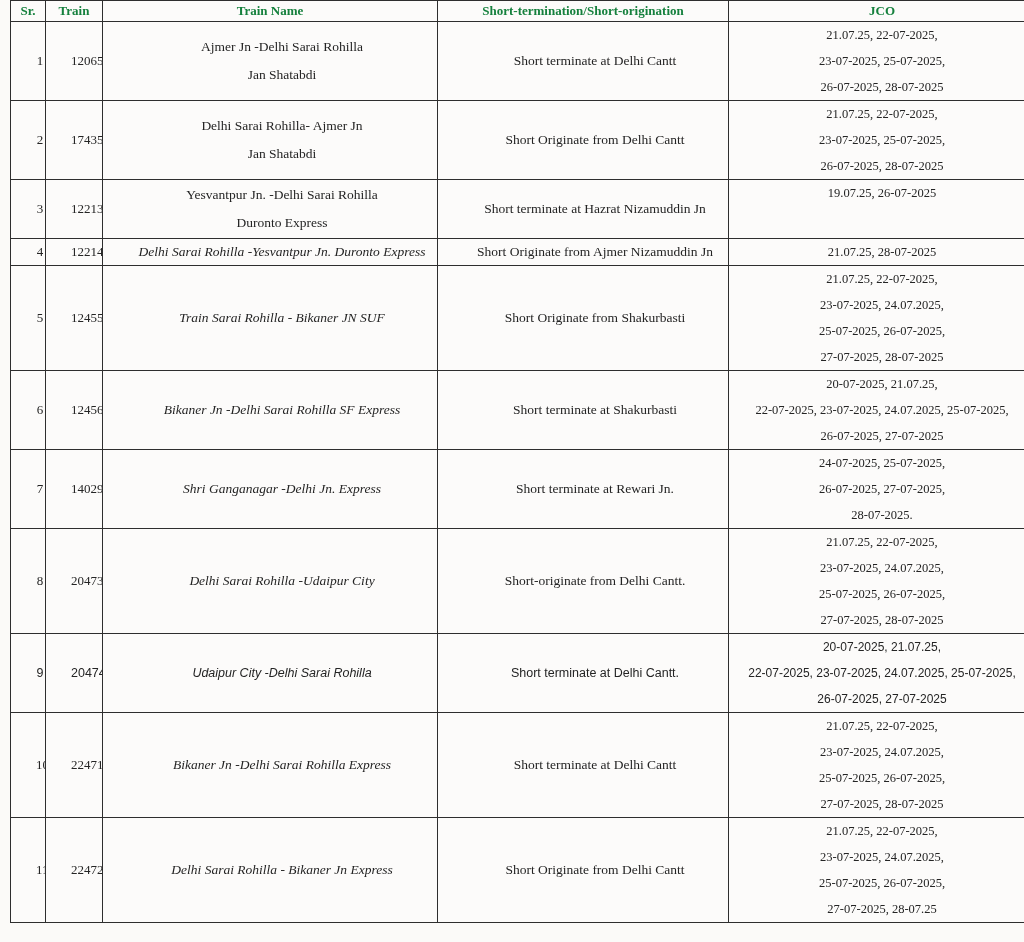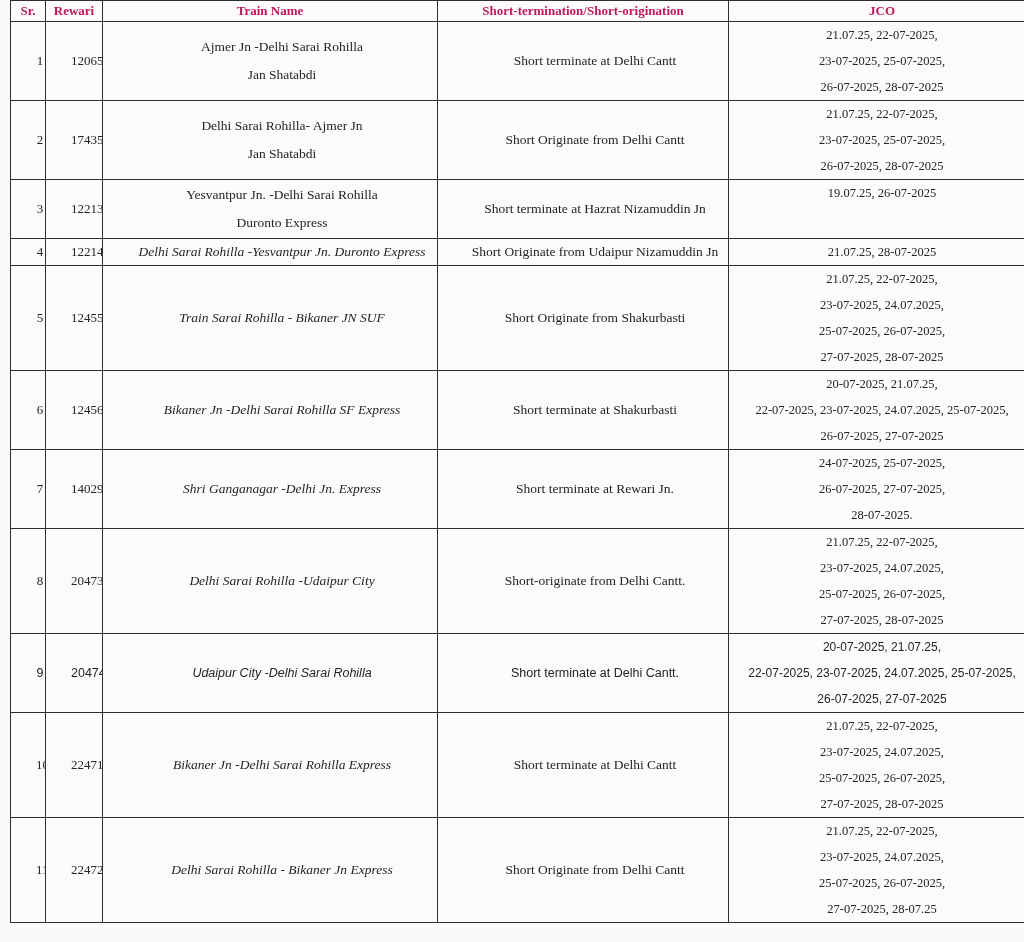--- a/index.html
+++ b/index.html
@@ -30,21 +30,21 @@
   }
   th,td{
     border:1px solid #2e2e2e;
     text-align:center;
     overflow:hidden;
   }
   thead th{
     font-size:13px;
     font-weight:bold;
     padding:2px 2px;
-    color:#be185d;
+    color:#15803d;
     background:#fcfbfa;
     margin-left:24px;
   }
   .col-sr{width:30px;}
   .col-train{width:52px;}
   .col-name{width:330px;}
   .col-action{width:286px;text-align:center;}
   .col-jco{width:302px;}
   td{
     font-size:13.5px;
@@ -66,21 +66,21 @@
   tr.sans td.col-jco{font-size:12px;}
 </style>
 </head>
 <body>
 
 <div class="page">
   <table class="trains">
     <thead>
       <tr>
         <th class="col-sr">Sr.</th>
-        <th class="col-train">Rewari</th>
+        <th class="col-train">Train</th>
         <th class="col-name">Train Name</th>
         <th class="col-action">Short-termination/Short-origination</th>
         <th class="col-jco">JCO</th>
       </tr>
     </thead>
     <tbody id="tbody">
         <tr>
           <td class="col-sr">1</td>
           <td class="col-train">12065</td>
           <td class="col-name">
@@ -119,21 +119,21 @@
           <td class="col-jco">
             <div class="line">19.07.25, 26-07-2025</div>
           </td>
         </tr>
         <tr>
           <td class="col-sr">4</td>
           <td class="col-train">12214</td>
           <td class="col-name single">
             <div class="line">Delhi Sarai Rohilla -Yesvantpur Jn. Duronto Express</div>
           </td>
-          <td class="col-action">Short Originate from Udaipur Nizamuddin Jn</td>
+          <td class="col-action">Short Originate from Ajmer Nizamuddin Jn</td>
           <td class="col-jco">
             <div class="line">21.07.25, 28-07-2025</div>
           </td>
         </tr>
         <tr>
           <td class="col-sr">5</td>
           <td class="col-train">12455</td>
           <td class="col-name single">
             <div class="line">Train Sarai Rohilla - Bikaner JN SUF</div>
           </td>

